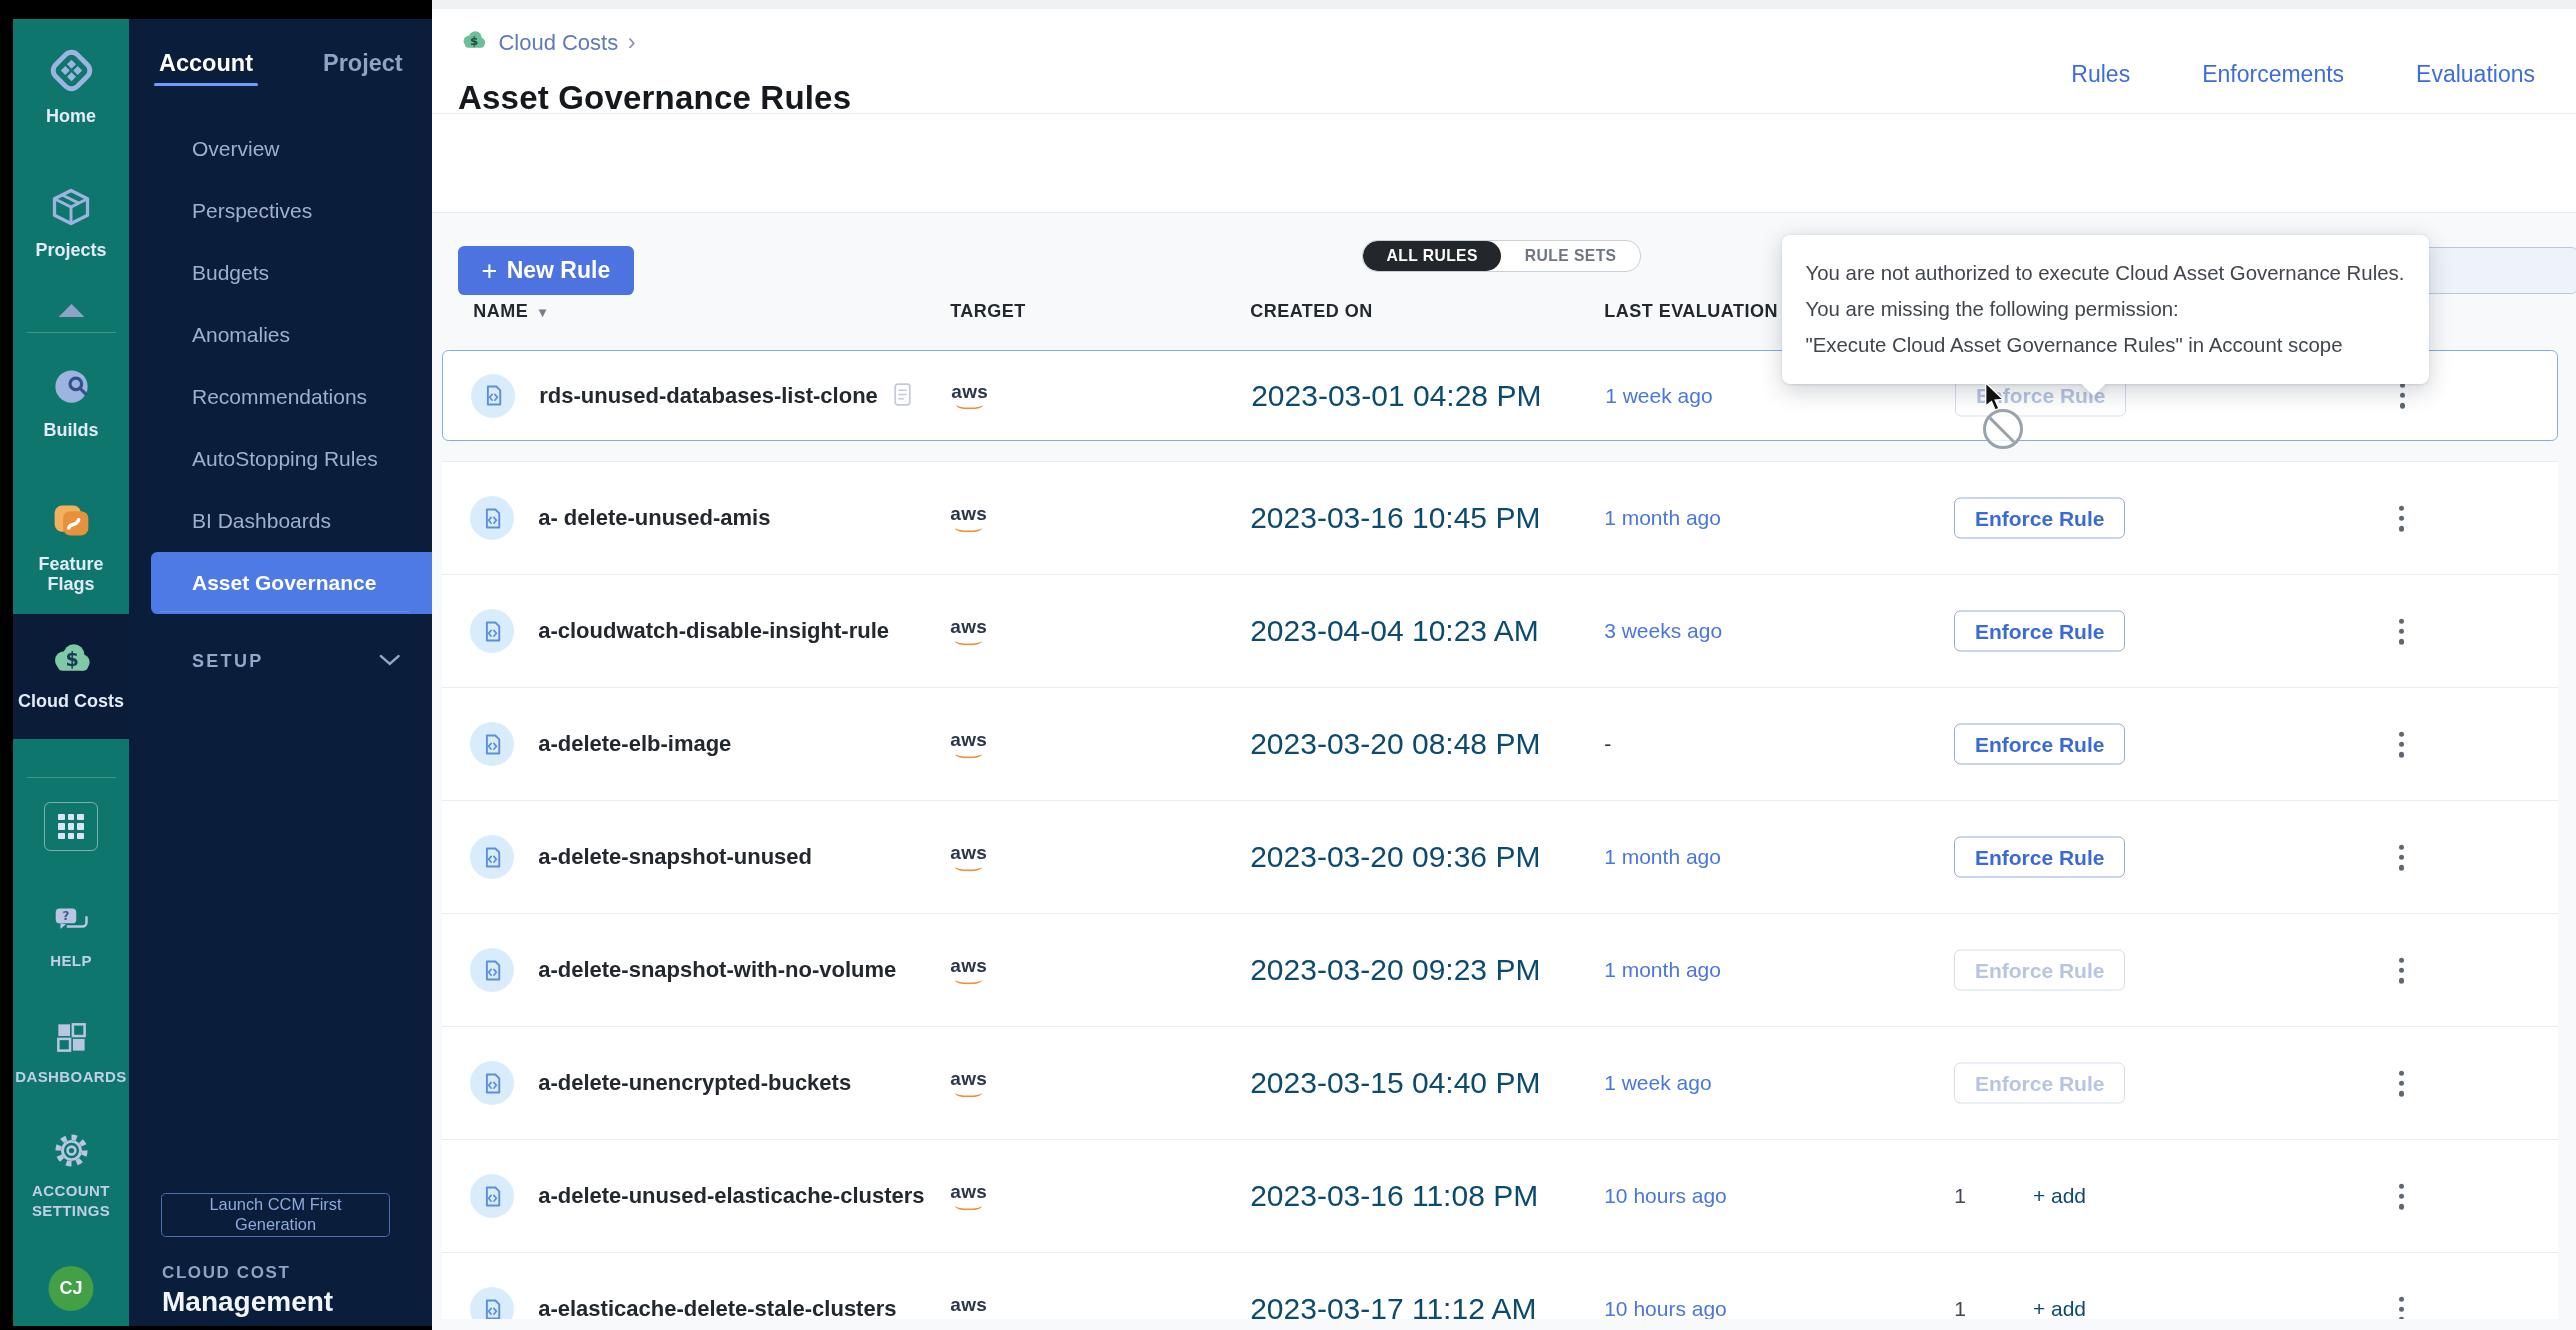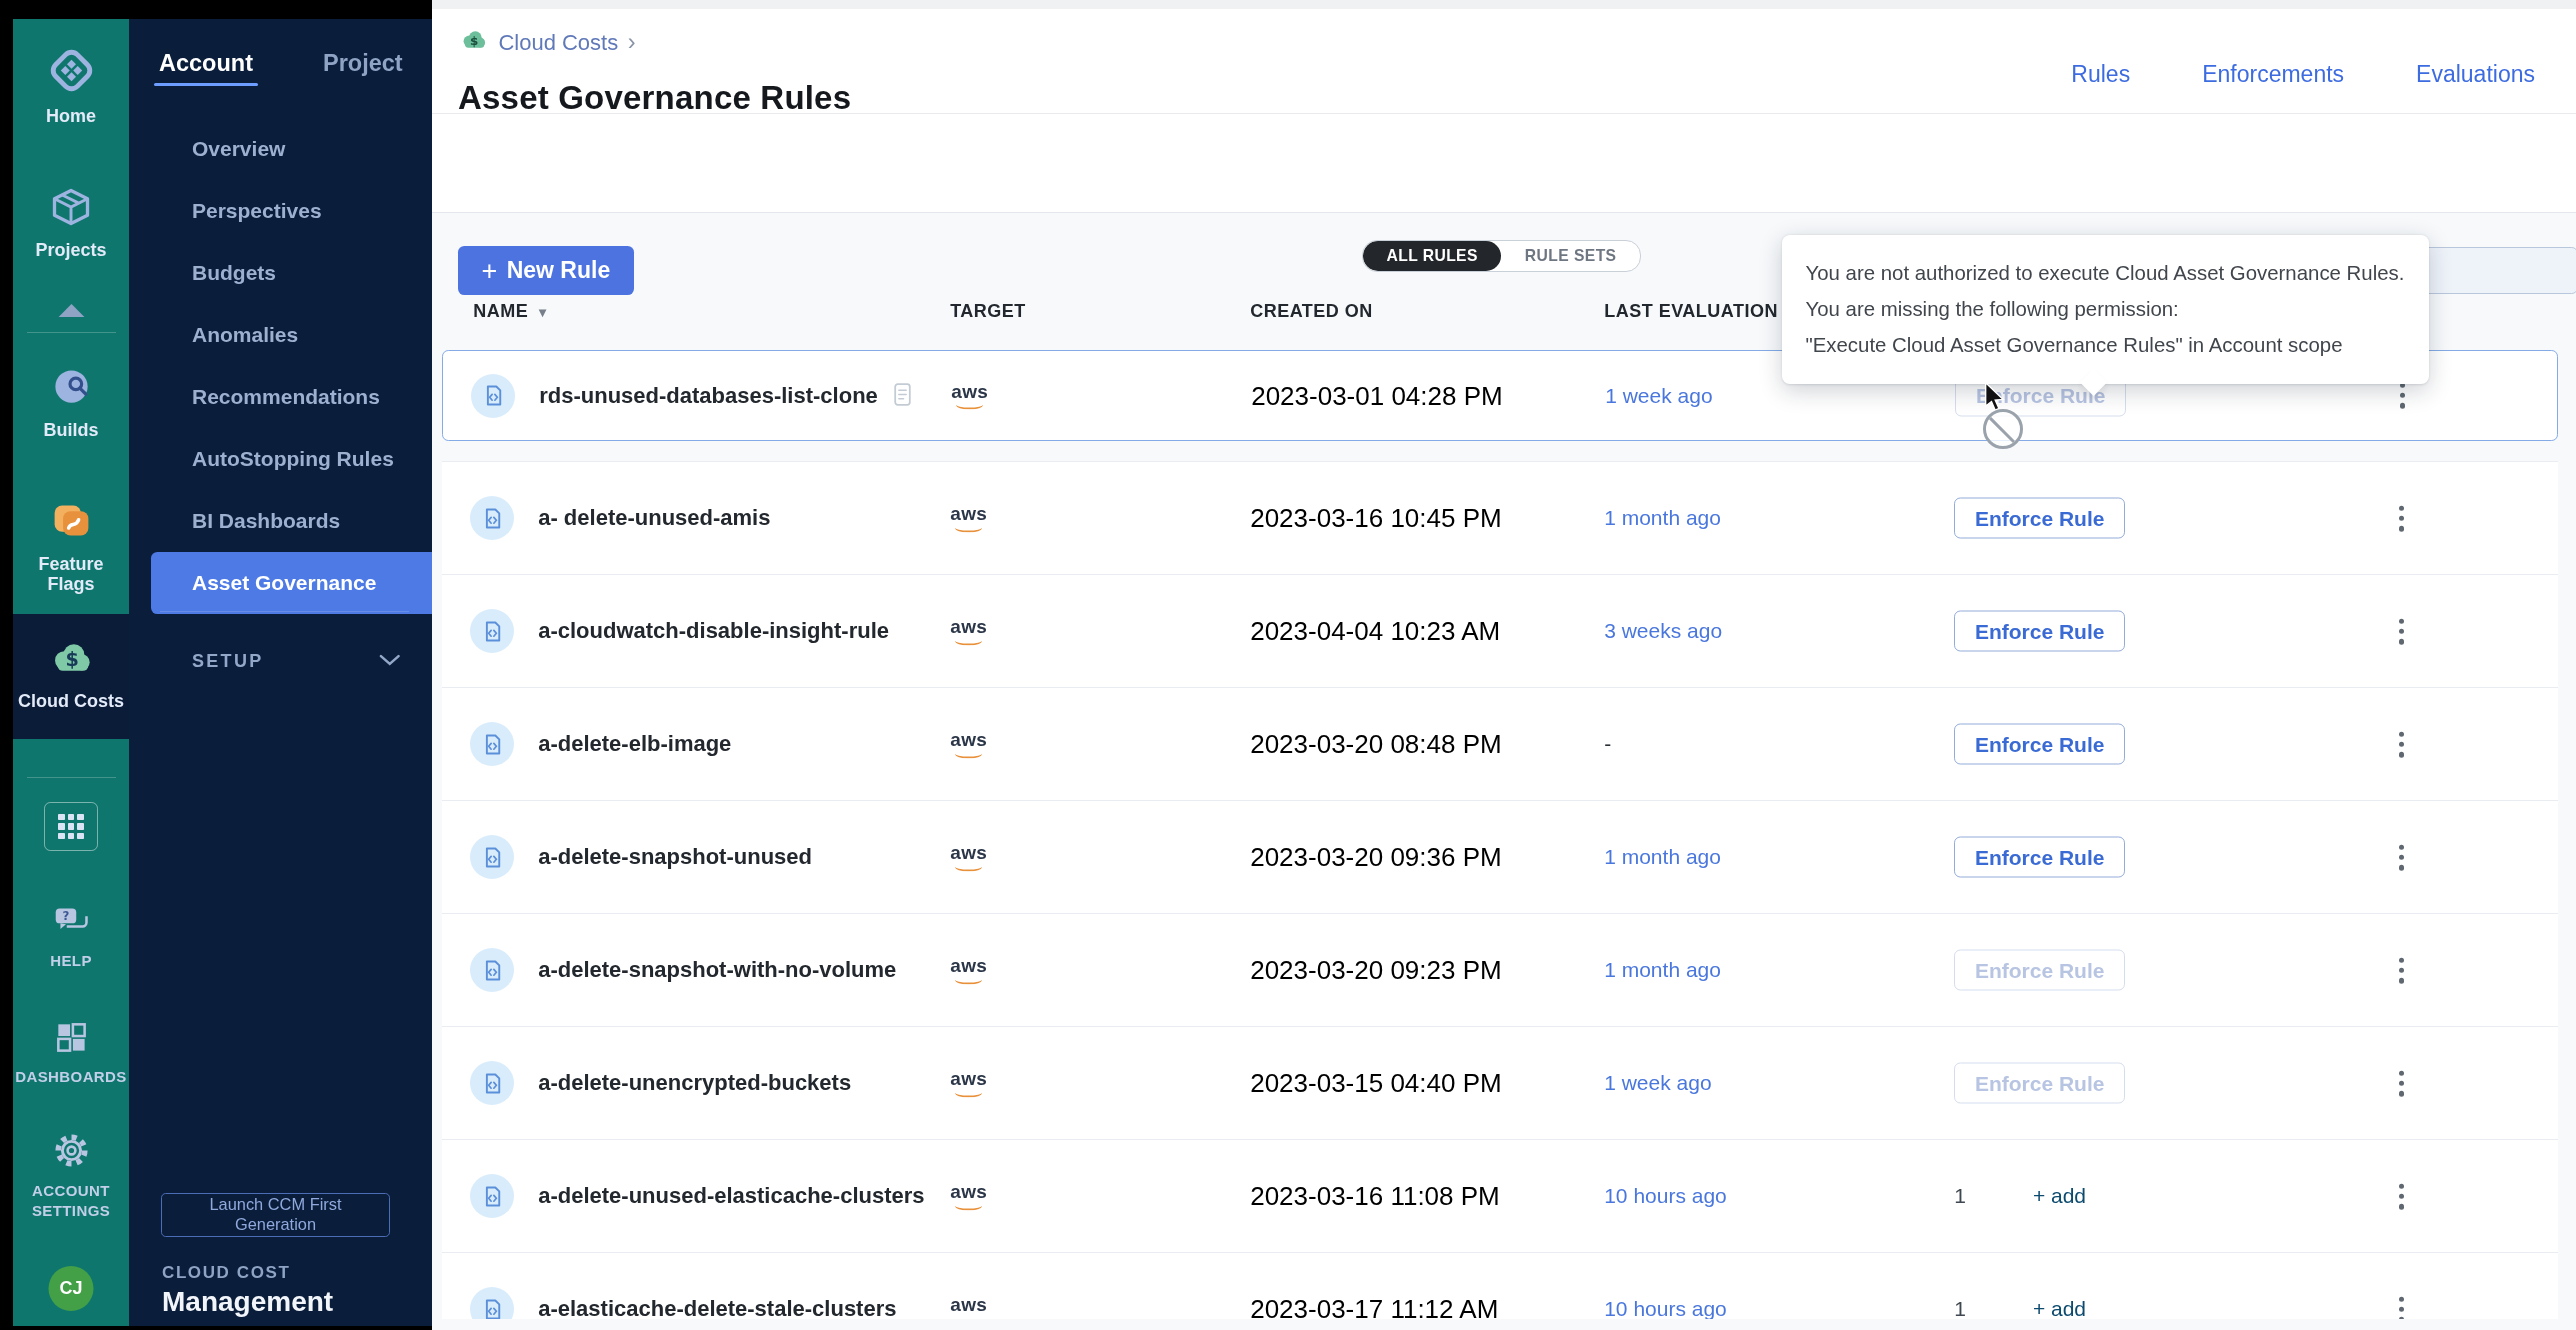--- a/index.html
+++ b/index.html
@@ -23,21 +23,21 @@
   .grid-dots i{width:6.3px;height:6.3px;background:#dbe4f5;border-radius:0.8px;}
   .avatar{position:absolute;left:50%;transform:translateX(-50%);top:1247px;width:45px;height:45px;border-radius:50%;background:#43a047;color:#fff;font-size:18px;font-weight:700;display:flex;align-items:center;justify-content:center;cursor:pointer;}
 
   
   .panel{position:absolute;left:129px;top:19px;width:303px;height:1312px;background:#0a1d3a;z-index:20;}
   .panel-tabs{position:absolute;top:31px;left:30px;display:flex;gap:70px;}
   .ptab{font-size:23.5px;color:#8fa3c4;font-weight:600;cursor:pointer;position:relative;padding-bottom:9.4px;}
   .ptab.active{color:#ffffff;}
   .ptab.active::after{content:"";position:absolute;left:-4.7px;right:-4.7px;bottom:0;height:3.1px;background:#6d9eff;border-radius:1.6px;}
   .panel-menu{position:absolute;top:99px;left:0;width:100%;}
-  .menu-item{height:62px;display:flex;align-items:center;padding-left:63px;color:#9db0d0;font-size:21px;font-weight:700;cursor:pointer;}
+  .menu-item{height:62px;display:flex;align-items:center;padding-left:63px;color:#9db0d0;font-size:21px;font-weight:400;cursor:pointer;}
   .menu-item.selected{margin-left:22px;padding-left:41px;background:#4d7ae5;color:#fff;font-weight:700;border-radius:6.3px 0 0 6.3px;}
   .panel-divider{position:absolute;left:31px;right:23.5px;top:592px;height:0.8px;background:rgba(255,255,255,0.15);}
   .setup-row{position:absolute;top:619px;left:63px;right:31px;height:47px;display:flex;align-items:center;justify-content:space-between;cursor:pointer;}
   .setup-row .setup-lbl{color:#93a7c9;font-size:18px;font-weight:700;letter-spacing:2.3px;}
   .launch-btn{position:absolute;left:32px;top:1174px;width:229px;height:44px;border:1.2px solid #4a6db5;border-radius:4.7px;background:transparent;color:#8fa9dd;font-size:16.4px;line-height:19.6px;text-align:center;cursor:pointer;font-family:inherit;}
   .prod-eyebrow{position:absolute;left:33px;top:1244px;color:#8fa3c4;font-size:17px;font-weight:700;letter-spacing:1.6px;}
   .prod-name{position:absolute;left:33px;top:1267px;color:#f2f5fa;font-size:28px;font-weight:800;}
 
   
   .main{position:absolute;left:432px;top:0;width:2144px;height:1331px;background:#f7f9fb;}
@@ -65,21 +65,21 @@
   .th .caret{color:#77808a;font-size:13.3px;margin-left:7.8px;}
   .rows{position:absolute;left:10.2px;top:350px;width:2116px;height:969px;overflow:hidden;z-index:1;}
   .row{position:relative;height:112px;background:#fff;border-top:0.8px solid #e9edf2;cursor:pointer;}
   .row.selected{height:89px;border:1.6px solid #84abe6;border-radius:6.3px;margin-bottom:20.4px;}
   .row.selected + .row{border-top:0.8px solid #e9edf2;}
   .cell{position:absolute;top:50%;transform:translateY(-50%);white-space:nowrap;display:flex;align-items:center;}
   .badge{left:28px;width:44px;height:44px;border-radius:50%;background:#d9ecfb;display:flex;align-items:center;justify-content:center;}
   .name-cell{left:96px;gap:12.5px;}
   .rule-name{font-size:22px;font-weight:600;color:#23282e;}
   .target-cell{left:508px;}
-  .created-cell{left:808px;font-size:26px;color:#000000;}
+  .created-cell{left:808px;font-size:30px;color:#0c4a6e;}
   .lasteval-cell{left:1162px;}
   .lasteval-link{font-size:21px;color:#4a77dd;cursor:pointer;}
   .lasteval-link.muted{color:#2a2f36;cursor:default;}
   .action-cell{left:1512px;gap:0;}
   .enforce-btn{min-width:171px;height:41px;background:#fff;border:1.2px solid #93abd8;border-radius:6.3px;color:#3a6ad4;font-size:21px;font-weight:600;cursor:pointer;font-family:inherit;}
   .enforce-btn.disabled{color:#b7c4e2;border-color:#d5dded;cursor:default;}
   .count{font-size:21px;color:#3f4750;margin-right:67px;}
   .add-link{font-size:21px;color:#0c4a6e;cursor:pointer;}
   .kebab-cell{left:1944px;width:31px;justify-content:center;}
   .kebab{display:flex;flex-direction:column;gap:4.7px;padding:6.3px;cursor:pointer;}

